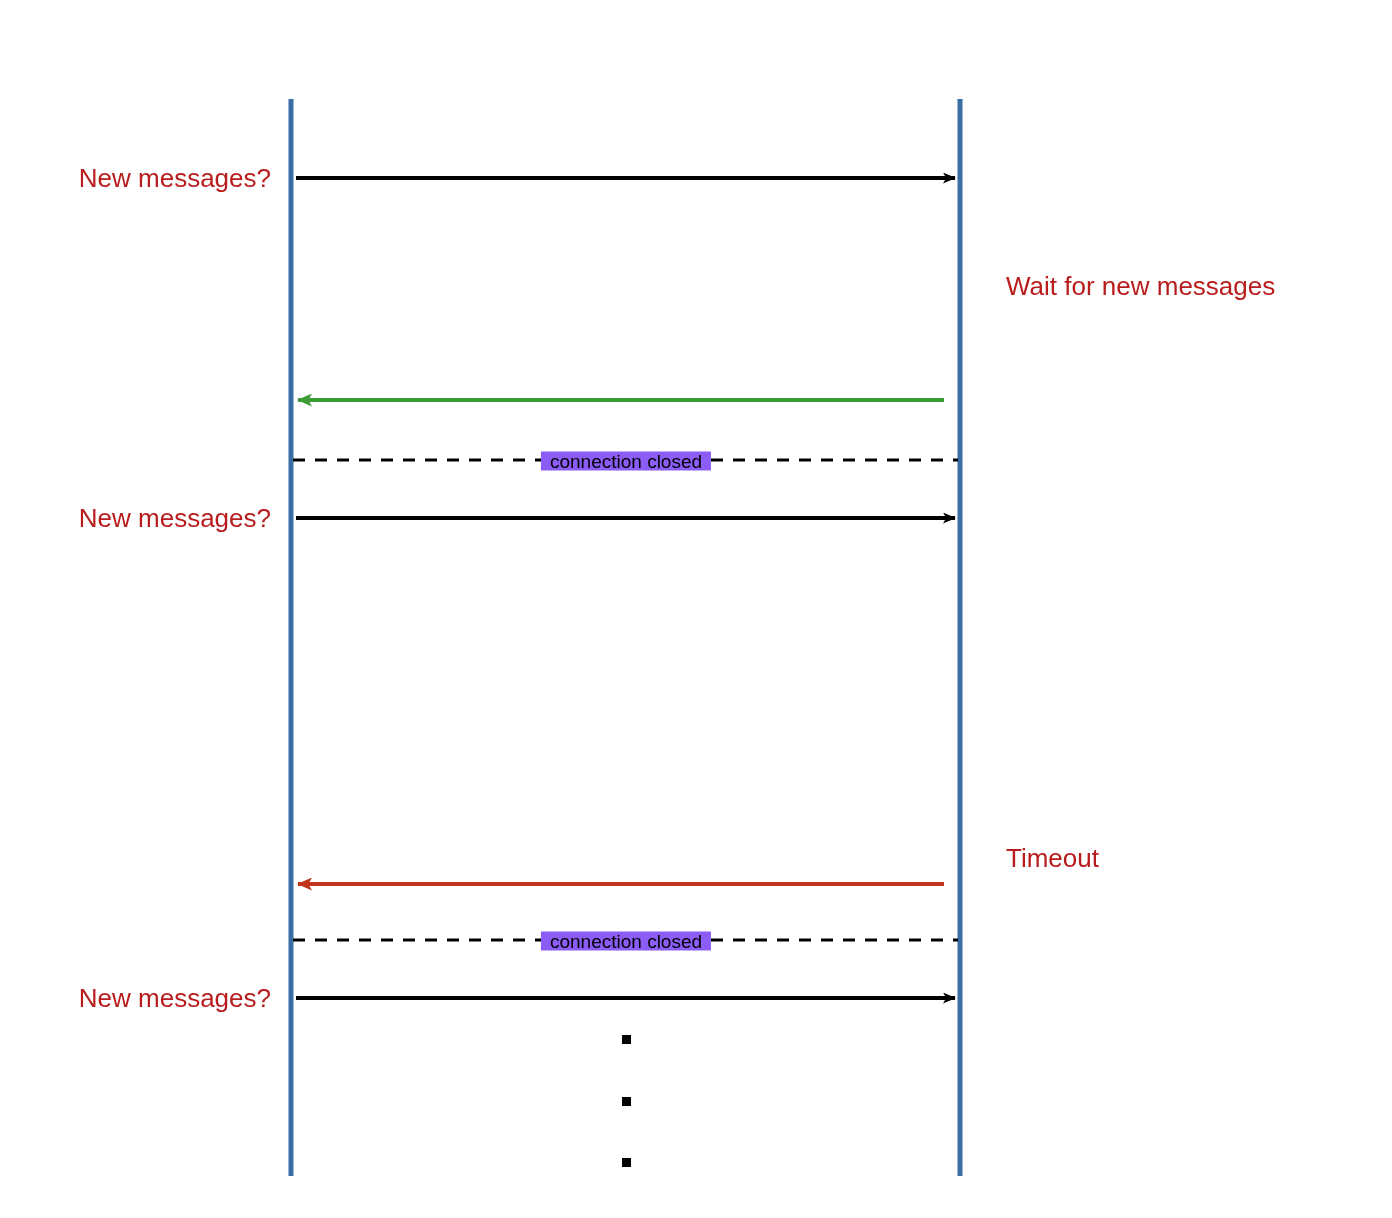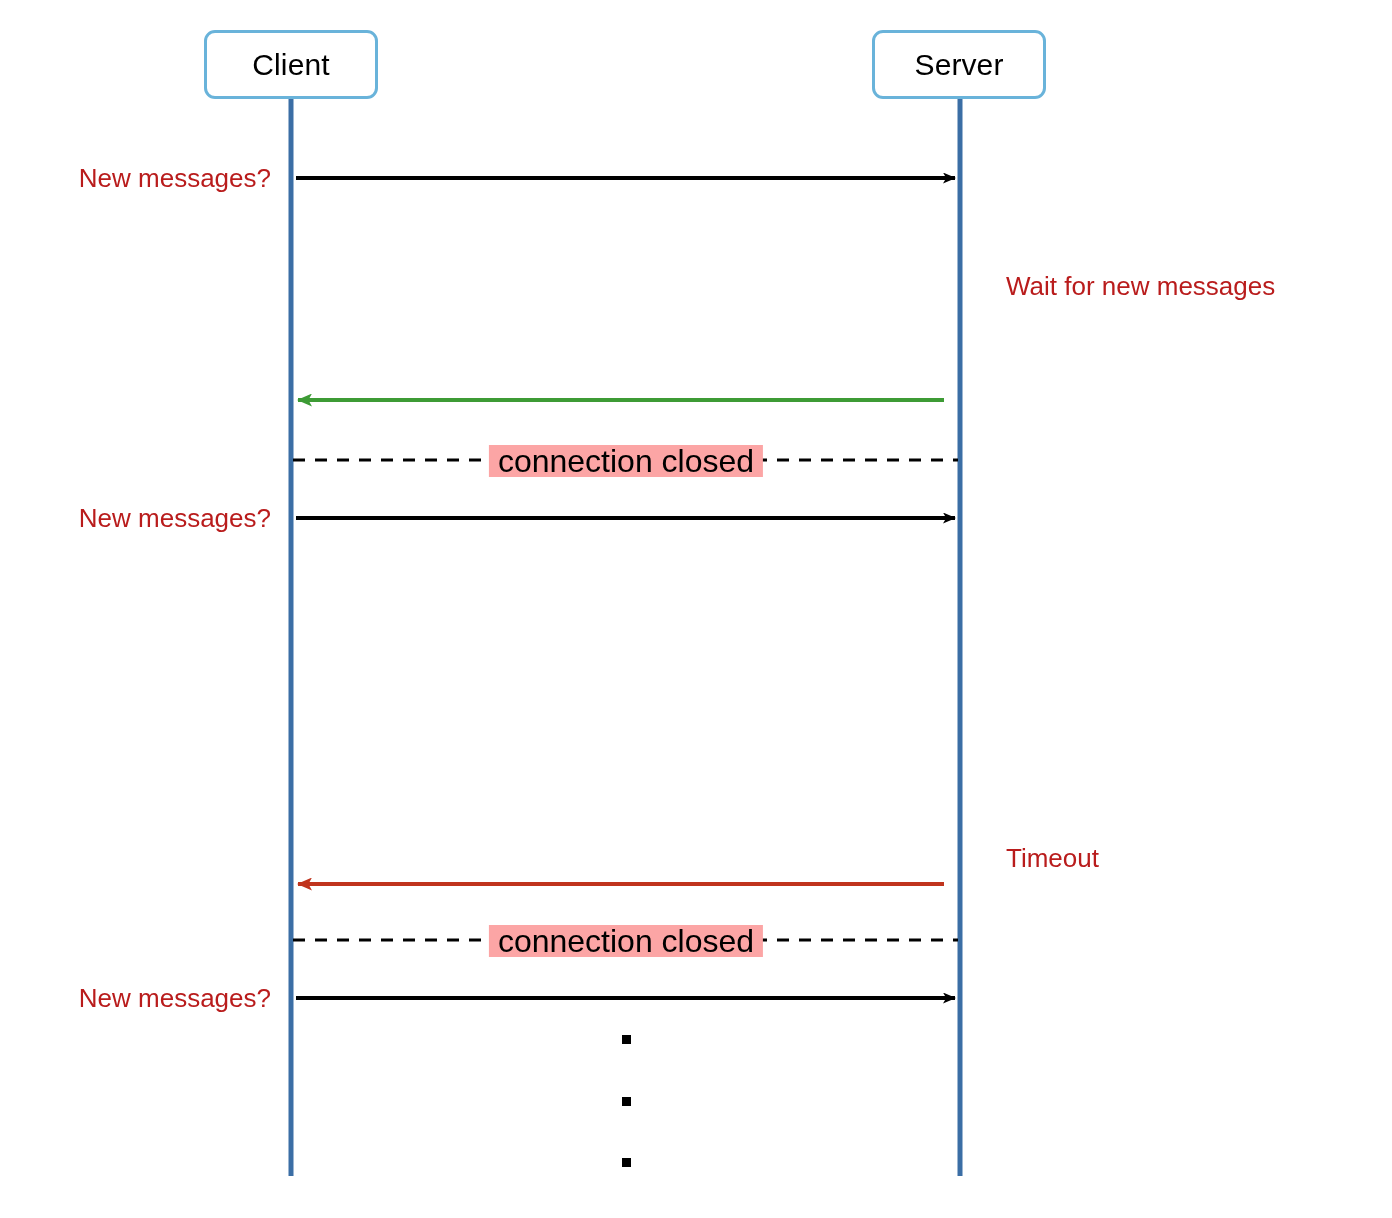--- a/index.html
+++ b/index.html
@@ -50,24 +50,24 @@
   }
   .left-label {
     text-align: right;
   }
   .right-label {
     text-align: left;
     margin-top: 7px;
   }
   .note-label {
     position: absolute;
-    font-size: 32px;
+    font-size: 19px;
     line-height: 1;
     color: #000000;
-    background: #fca5a5;
+    background: #8b5cf6;
     padding: 0 9px;
     white-space: nowrap;
     transform: translate(-50%, -50%);
   }
 </style>
 </head>
 <body>
 
 <div id="diagram-root">
 
@@ -101,27 +101,21 @@
 
     <line x1="293" y1="940" x2="958" y2="940" stroke="#000000" stroke-width="3" stroke-dasharray="12 10"></line>
 
     <line x1="296" y1="998" x2="955" y2="998" stroke="#000000" stroke-width="4" marker-end="url(#ah-black)"></line>
 
     <rect x="622" y="1035" width="9" height="9" fill="#000000"></rect>
     <rect x="622" y="1097" width="9" height="9" fill="#000000"></rect>
     <rect x="622" y="1158" width="9" height="9" fill="#000000"></rect>
   </svg>
 
-  <div class="participant-box" style="left:204px; top:30px; width:174px; height:69px;">
-    <span class="participant-label">Client</span>
-  </div>
 
-  <div class="participant-box" style="left:872px; top:30px; width:174px; height:69px;">
-    <span class="participant-label">Server</span>
-  </div>
 
   <div class="side-label left-label" style="left:0px; width:271px; top:165px;">New messages?</div>
 
   <div class="side-label left-label" style="left:0px; width:271px; top:505px;">New messages?</div>
 
   <div class="side-label left-label" style="left:0px; width:271px; top:985px;">New messages?</div>
 
   <div class="side-label right-label" style="left:1006px; top:266px;">Wait for new messages</div>
 
 

